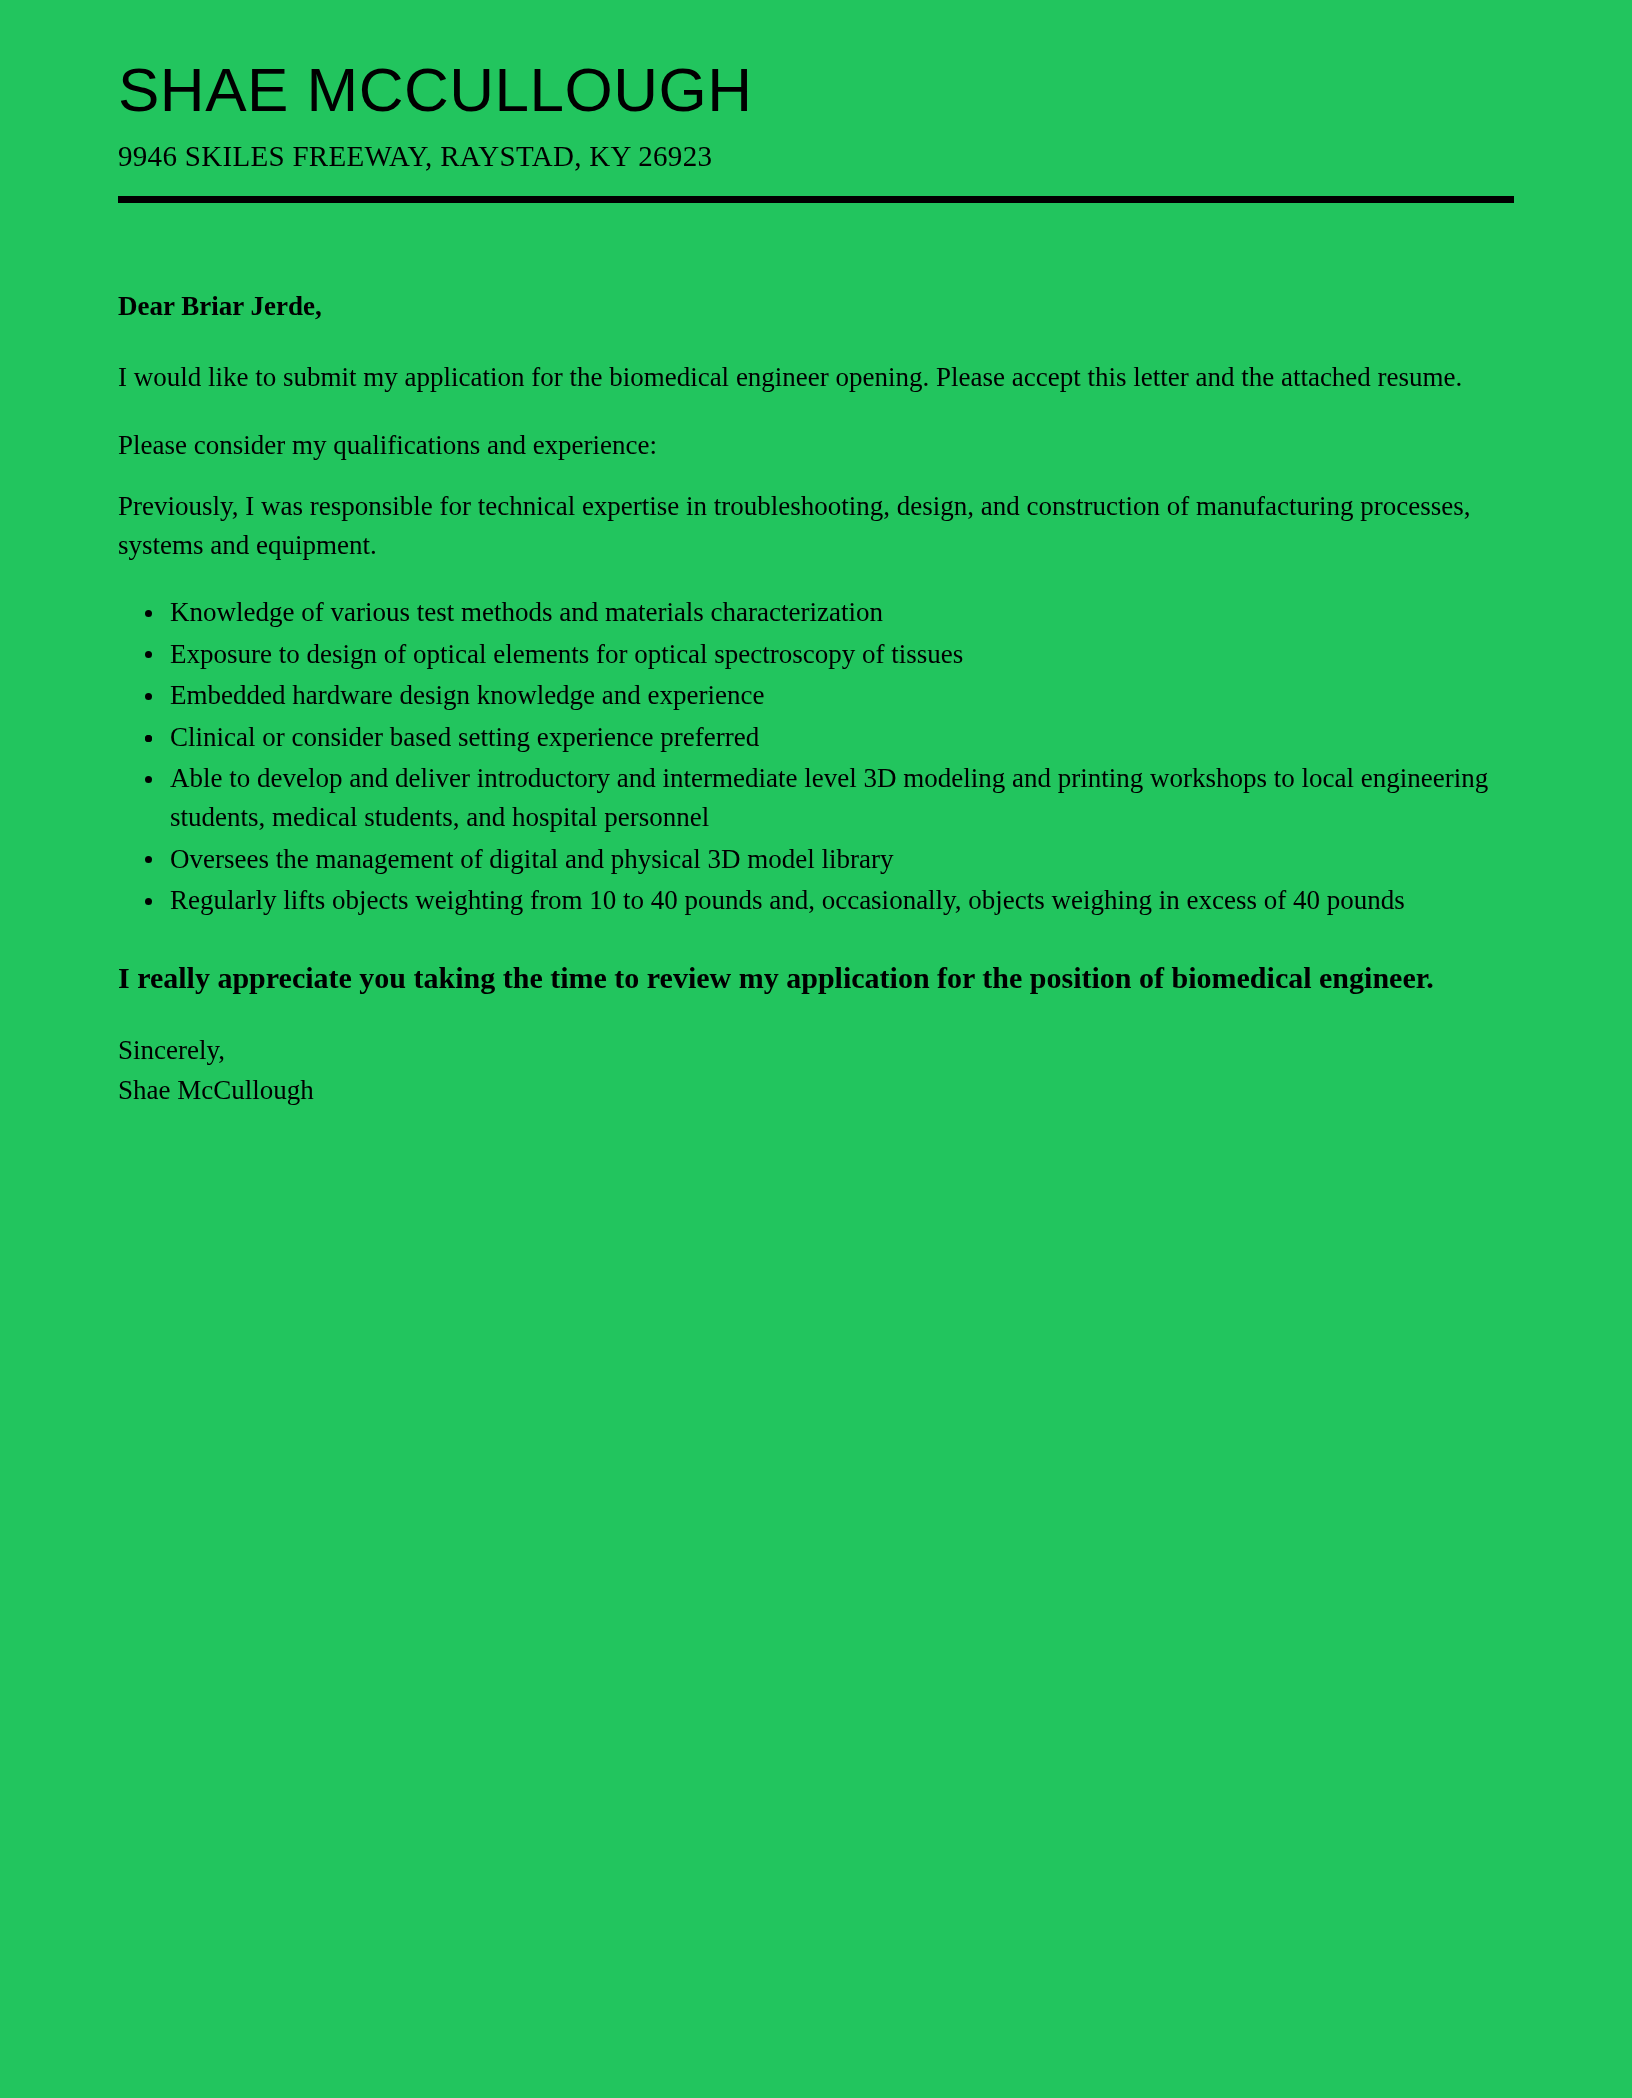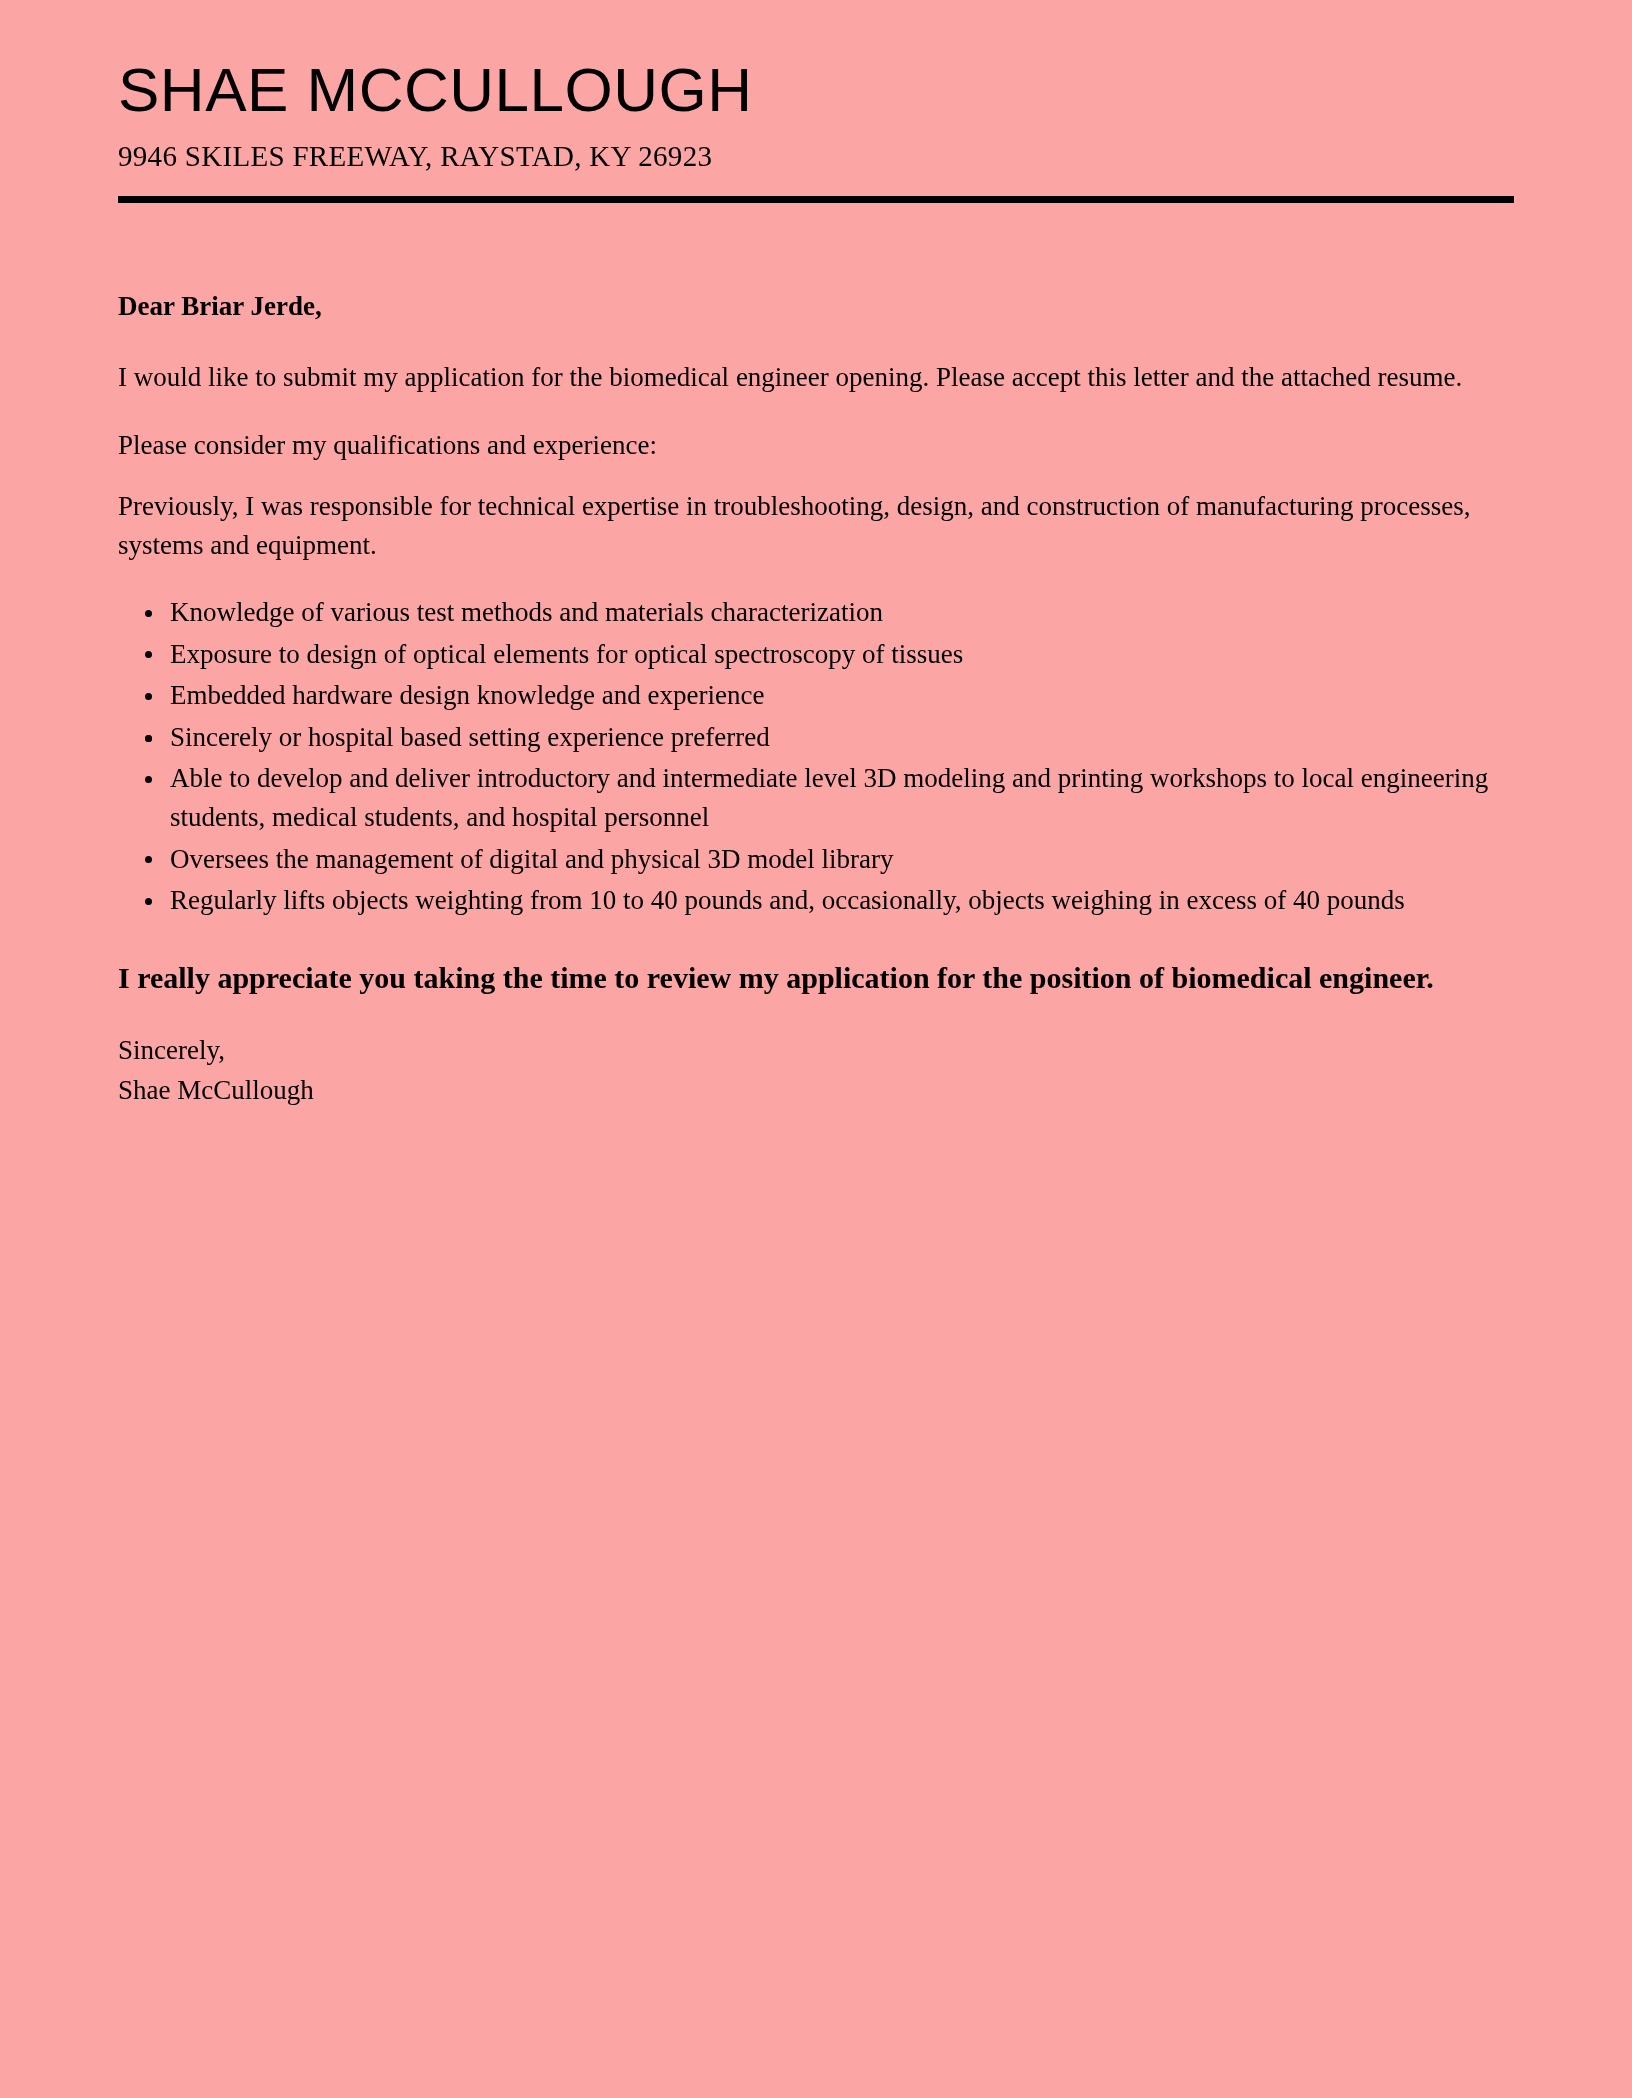--- a/index.html
+++ b/index.html
@@ -17,21 +17,21 @@
     color: #000000;
     -webkit-font-smoothing: antialiased;
   }
 
   .page {
     position: absolute;
     left: 0;
     top: 0;
     width: 1632px;
     height: 2098px;
-    background: #fca5a5;
+    background: #22c55e;
     box-sizing: border-box;
   }
 
   
   .letterhead {
     position: absolute;
     left: 118px;
     top: 58px;
     width: 1396px;
   }
@@ -172,21 +172,21 @@
       </li>
       <li>
         <span class="bullet-dot"></span>
         <span>Embedded hardware design knowledge and experience</span>
       </li>
       <li>
         <span class="bullet-dot"></span>
       </li>
       <li>
         <span class="bullet-dot"></span>
-        <span>Sincerely or hospital based setting experience preferred</span>
+        <span>Clinical or consider based setting experience preferred</span>
       </li>
       <li>
         <span class="bullet-dot"></span>
         <span>Able to develop and deliver introductory and intermediate level 3D modeling and printing workshops to local engineering students, medical students, and hospital personnel</span>
       </li>
       <li>
         <span class="bullet-dot"></span>
         <span>Oversees the management of digital and physical 3D model library</span>
       </li>
       <li>

